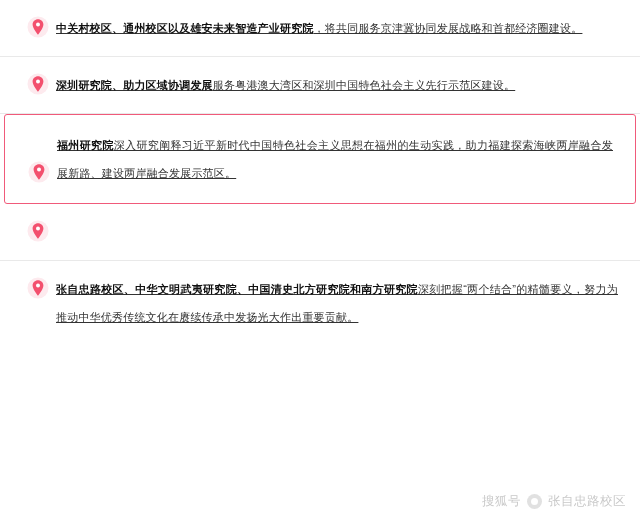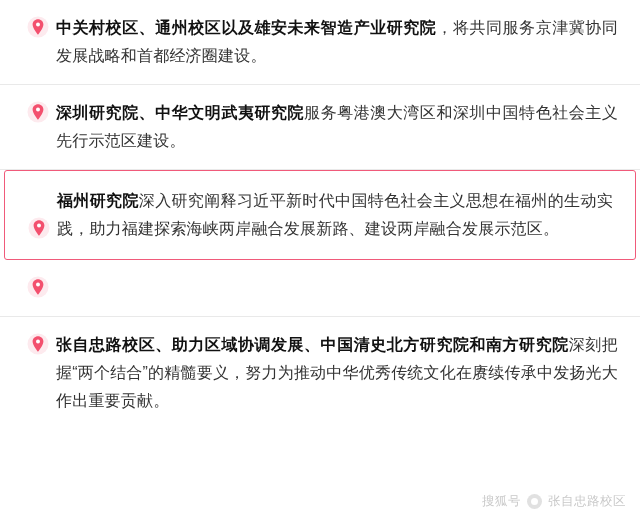--- a/index.html
+++ b/index.html
@@ -50,25 +50,26 @@
   .pin {
     position: relative;
     width: 22px;
     height: 26px;
   }
   .pin svg {
     display: block;
   }
   .text {
     flex: 1 1 auto;
-    font-size: 16px;
+    font-size: 11px;
     line-height: 28px;
     color: #333333;
     text-align: justify;
     letter-spacing: 0.2px;
+    text-decoration: underline;
   }
   .text b {
     font-weight: bold;
     color: #111111;
   }
   .watermark {
     position: absolute;
     right: 14px;
     bottom: 8px;
     display: flex;
@@ -123,21 +124,21 @@
     <span class="pin-wrap">
       <span class="pin">
         <svg width="22" height="26" viewBox="0 0 22 26">
           <circle cx="11" cy="11" r="10.5" fill="#fdeaee"></circle>
           <path d="M11 3.2c-3.0 0-5.4 2.4-5.4 5.4 0 4.0 5.4 10.2 5.4 10.2s5.4-6.2 5.4-10.2c0-3.0-2.4-5.4-5.4-5.4z" fill="#f3506e"></path>
           <circle cx="11" cy="8.5" r="2.0" fill="#ffffff"></circle>
         </svg>
       </span>
     </span>
     <div class="text">
-      <b>深圳研究院、中华文明武夷研究院</b><span>服务粤港澳大湾区和深圳中国特色社会主义先行示范区建设。</span>
+      <b>深圳研究院、助力区域协调发展</b><span>服务粤港澳大湾区和深圳中国特色社会主义先行示范区建设。</span>
     </div>
   </div>
 
   <div class="item highlight">
     <span class="pin-wrap">
       <span class="pin">
         <svg width="22" height="26" viewBox="0 0 22 26">
           <circle cx="11" cy="11" r="10.5" fill="#fdeaee"></circle>
           <path d="M11 3.2c-3.0 0-5.4 2.4-5.4 5.4 0 4.0 5.4 10.2 5.4 10.2s5.4-6.2 5.4-10.2c0-3.0-2.4-5.4-5.4-5.4z" fill="#f3506e"></path>
           <circle cx="11" cy="8.5" r="2.0" fill="#ffffff"></circle>
@@ -165,21 +166,21 @@
     <span class="pin-wrap">
       <span class="pin">
         <svg width="22" height="26" viewBox="0 0 22 26">
           <circle cx="11" cy="11" r="10.5" fill="#fdeaee"></circle>
           <path d="M11 3.2c-3.0 0-5.4 2.4-5.4 5.4 0 4.0 5.4 10.2 5.4 10.2s5.4-6.2 5.4-10.2c0-3.0-2.4-5.4-5.4-5.4z" fill="#f3506e"></path>
           <circle cx="11" cy="8.5" r="2.0" fill="#ffffff"></circle>
         </svg>
       </span>
     </span>
     <div class="text">
-      <b>张自忠路校区、助力区域协调发展、中国清史北方研究院和南方研究院</b><span>深刻把握“两个结合”的精髓要义，努力为推动中华优秀传统文化在赓续传承中发扬光大作出重要贡献。</span>
+      <b>张自忠路校区、中华文明武夷研究院、中国清史北方研究院和南方研究院</b><span>深刻把握“两个结合”的精髓要义，努力为推动中华优秀传统文化在赓续传承中发扬光大作出重要贡献。</span>
     </div>
   </div>
 
 </div>
 
 <div class="watermark">
   <span>搜狐号</span>
   <span class="wm-logo"></span>
   <span>张自忠路校区</span>
 </div>

